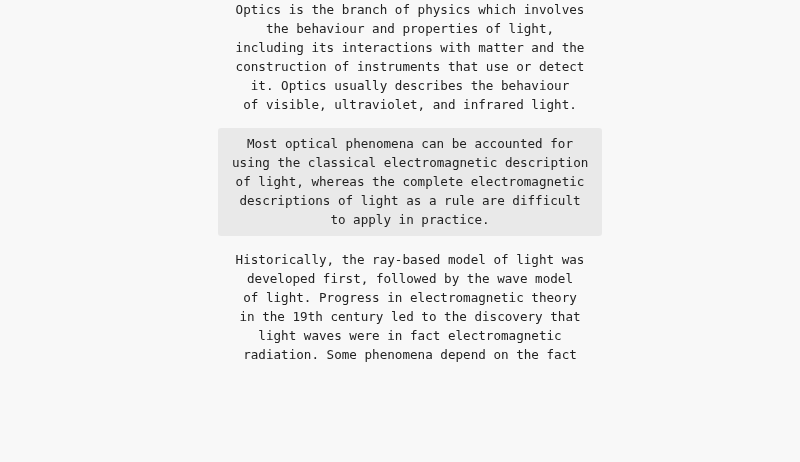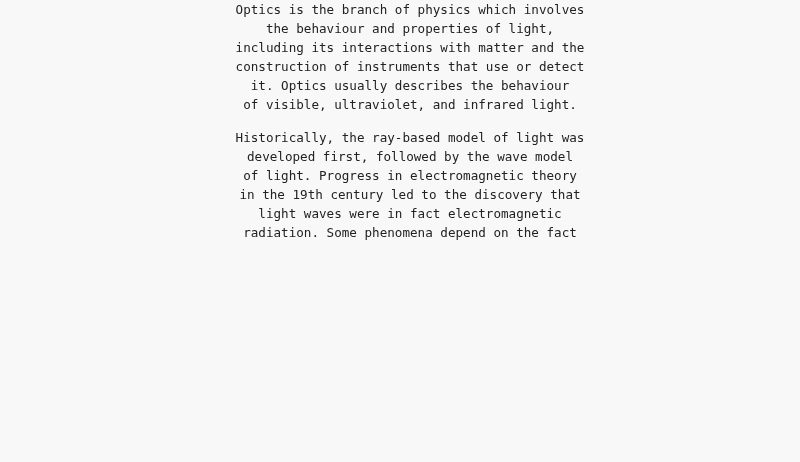--- a/index.html
+++ b/index.html
@@ -38,20 +38,25 @@
 <body>
 
 <div class="article">
   <p class="para">Optics is the branch of physics which involves
 the behaviour and properties of light,
 including its interactions with matter and the
 construction of instruments that use or detect
 it. Optics usually describes the behaviour
 of visible, ultraviolet, and infrared light.</p>
 
+  <p class="para para--highlight">Most optical phenomena can be accounted for
+using the classical electromagnetic description
+of light, whereas the complete electromagnetic
+descriptions of light as a rule are difficult
+to apply in practice.</p>
 
 
   <p class="para">Historically, the ray-based model of light was
 developed first, followed by the wave model
 of light. Progress in electromagnetic theory
 in the 19th century led to the discovery that
 light waves were in fact electromagnetic
 radiation. Some phenomena depend on the fact</p>
 </div>
 

